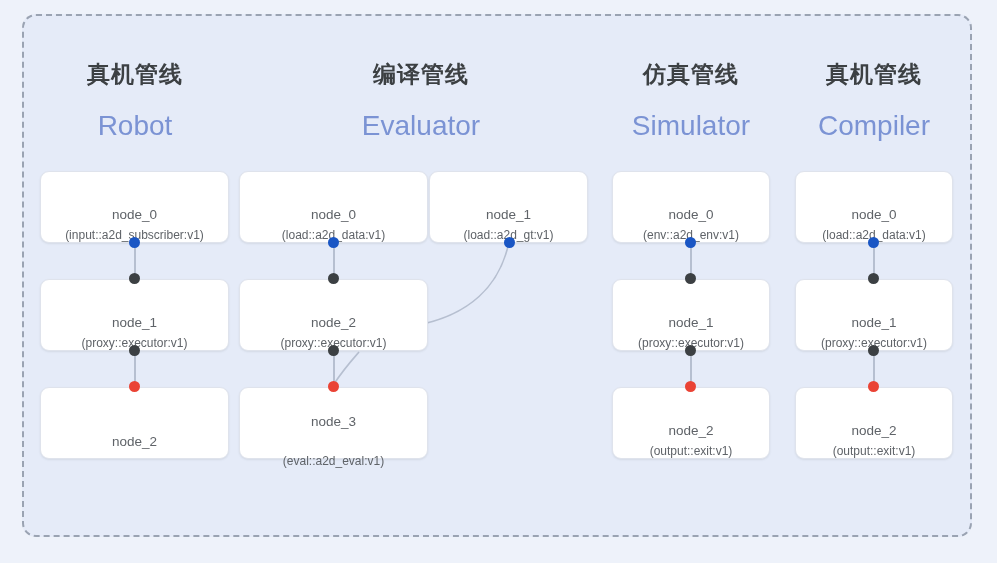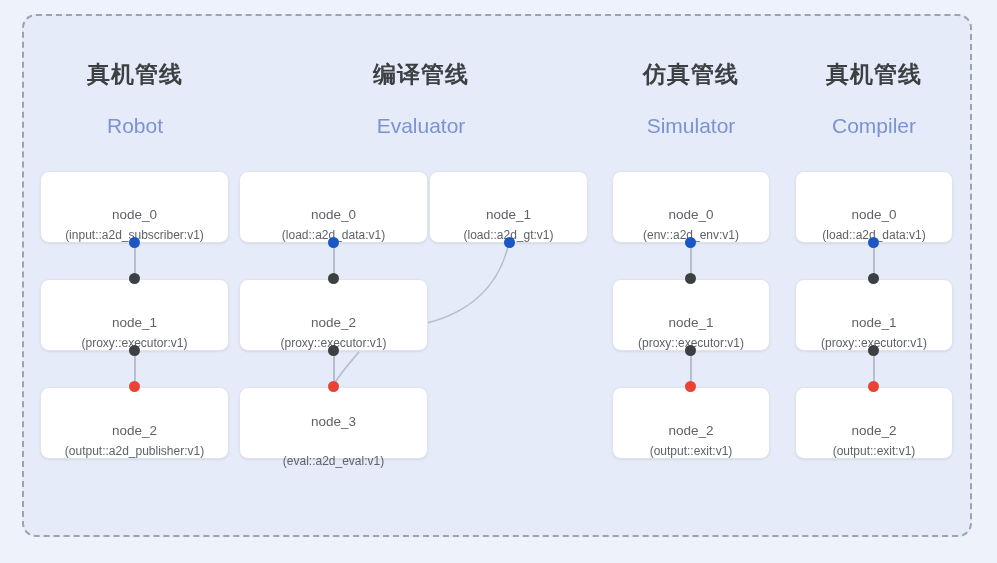--- a/index.html
+++ b/index.html
@@ -42,21 +42,21 @@
   .col-head .cn {
     font-size: 23px;
     font-weight: bold;
     color: #3c4043;
     letter-spacing: 1px;
     line-height: 24px;
     white-space: nowrap;
   }
   .col-head .en {
     margin-top: 27px;
-    font-size: 21px;
+    font-size: 28px;
     color: #7b93d4;
     line-height: 26px;
     white-space: nowrap;
   }
 
   
   .node {
     position: absolute;
     box-sizing: border-box;
     background: #ffffff;
@@ -149,21 +149,20 @@
   <div class="node" style="left:40px; top:171px; width:189px; height:72px;">
     <div class="nname">node_0</div>
     <div class="nimpl">(input::a2d_subscriber:v1)</div>
   </div>
   <div class="node" style="left:40px; top:279px; width:189px; height:72px;">
     <div class="nname">node_1</div>
     <div class="nimpl">(proxy::executor:v1)</div>
   </div>
   <div class="node" style="left:40px; top:387px; width:189px; height:72px;">
     <div class="nname">node_2</div>
-    <div class="nimpl">(output::a2d_publisher:v1)</div>
   </div>
 
   <div class="port port-out" style="left:129px; top:237px;"></div>
   <div class="port port-in" style="left:129px; top:273px;"></div>
   <div class="port port-in" style="left:129px; top:345px;"></div>
   <div class="port port-fail" style="left:129px; top:381px;"></div>
 
   <div class="edge" style="left:333px; top:242px; height:40px;"></div>
   <div class="edge" style="left:333px; top:350px; height:40px;"></div>
 

